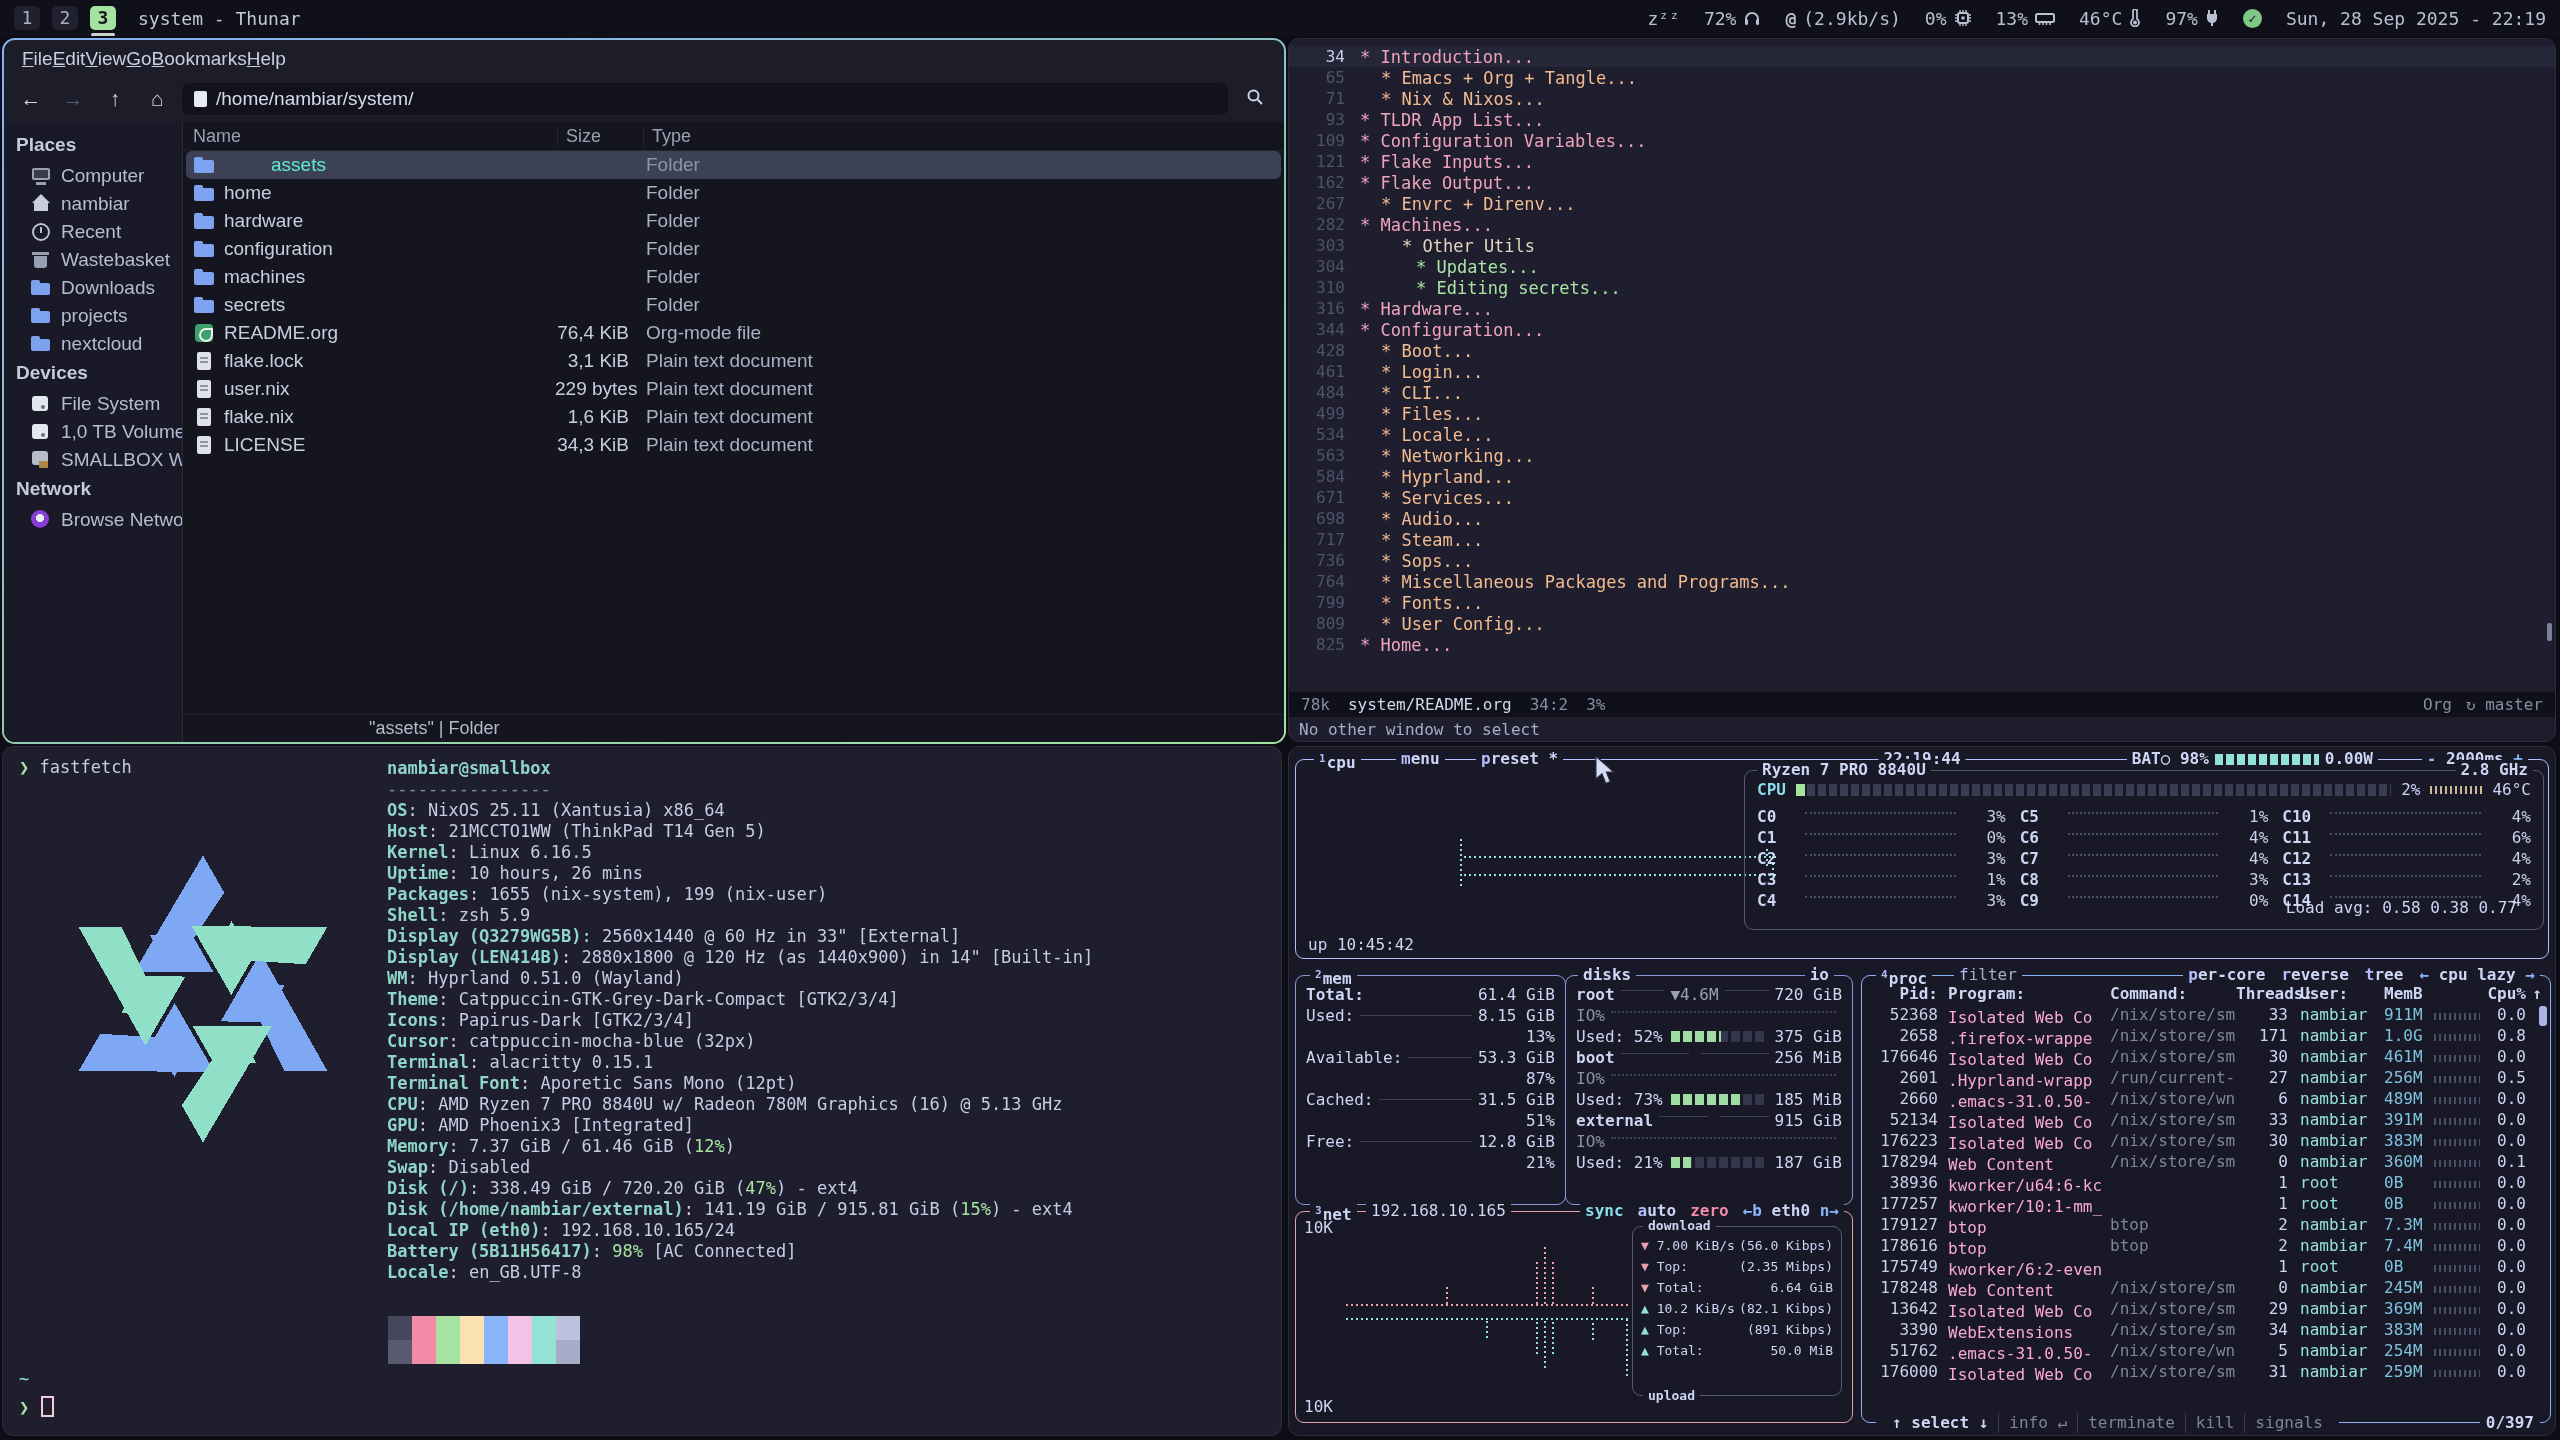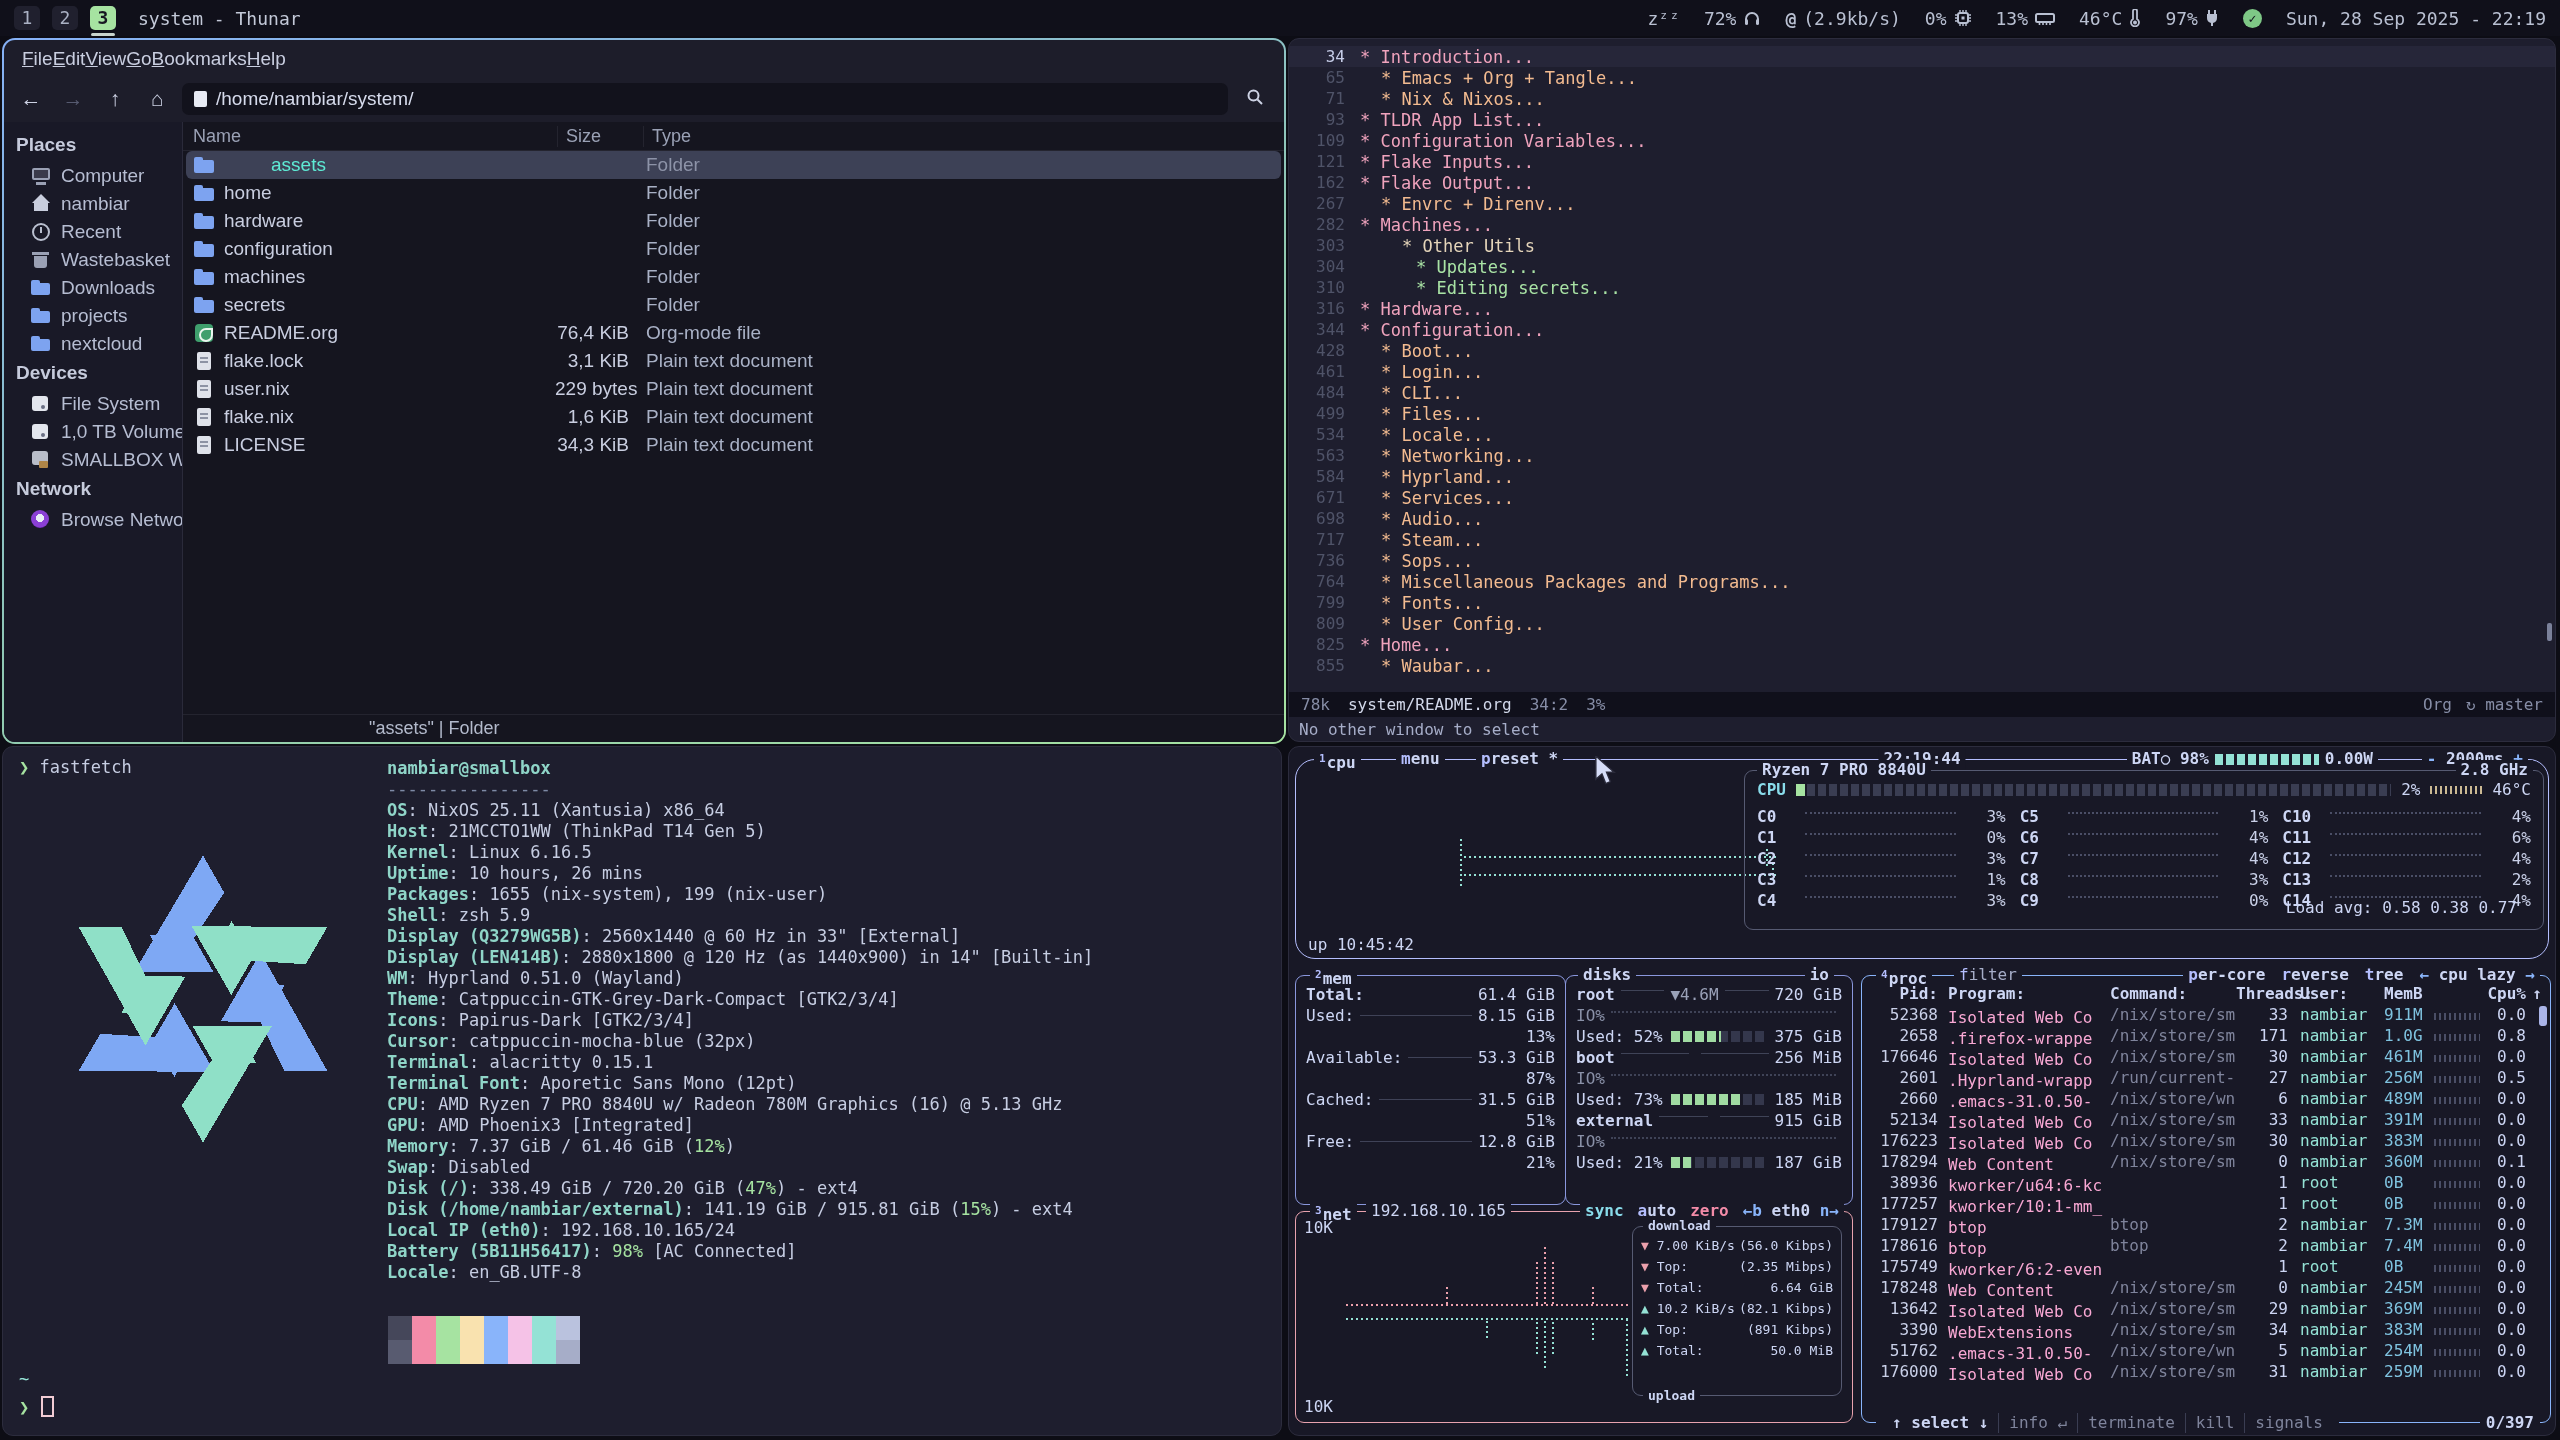--- a/index.html
+++ b/index.html
@@ -119,21 +119,21 @@
   .cursorbox{width:13px;height:21px;border:2px solid #f2ccd4;margin-left:12px;box-sizing:border-box;}
 
   
   #btop{left:1288px;top:746px;width:1268px;height:690px;background:#181826;font-size:16px;color:#cdd6f4;}
   .bbox{position:absolute;border:1px solid #565a72;border-radius:9px;box-sizing:border-box;}
   .blabel{position:absolute;top:-11px;background:#181826;padding:0 5px;font-weight:bold;white-space:nowrap;line-height:20px;}
   .bfootlabel{position:absolute;bottom:-11px;background:#181826;padding:0 5px;font-weight:bold;white-space:nowrap;line-height:20px;}
   .supnum{color:#b4befe;font-size:11px;vertical-align:super;margin-right:1px;}
   .opt{display:inline-block;}
   .opt::first-letter{color:#b4befe;}
-  #cpubox{left:6px;top:12px;width:1254px;height:200px;border-color:#b4befe;border-radius:20px;}
+  #cpubox{left:6px;top:12px;width:1254px;height:200px;border-color:#b4befe;}
   #ryzen{position:absolute;left:448px;top:10px;width:798px;height:158px;border:1px solid #565a72;border-radius:9px;}
   #ryzen-in{position:absolute;inset:8px 12px;}
   .cpurow{display:flex;align-items:center;gap:10px;height:21px;}
   .cpulbl{color:#89dceb;font-weight:bold;}
   .cpumeter{flex:1;height:12px;background:
     linear-gradient(90deg,#a6e3a1 0 9px,transparent 9px),
     repeating-linear-gradient(90deg,#3a3d52 0 8px,transparent 8px 11px);}
   .ydots{width:52px;height:8px;background:repeating-linear-gradient(90deg,#f9e2af 0 2px,transparent 2px 5px);opacity:.8;}
   #coregrid{margin-top:6px;display:grid;grid-auto-flow:column;grid-template-rows:repeat(5,21px);grid-template-columns:repeat(3,1fr);column-gap:14px;}
   .core{display:flex;align-items:center;}
@@ -629,24 +629,20 @@
       <div class="eline">
         <span class="gut">809</span>
         <span class="etext l2">* User Config...</span>
       </div>
 
       <div class="eline">
         <span class="gut">825</span>
         <span class="etext l1">* Home...</span>
       </div>
 
-      <div class="eline">
-        <span class="gut">855</span>
-        <span class="etext l2">* Waubar...</span>
-      </div>
     </div>
   <div id="escroll"></div>
   <div id="emodeline">
     <span>78k</span>
     <span class="file">system/README.org</span>
     <span>34:2</span>
     <span>3%</span>
     <span id="eml-right">
       <span>Org</span>
       <span><span>↻</span> <span>master</span></span>

